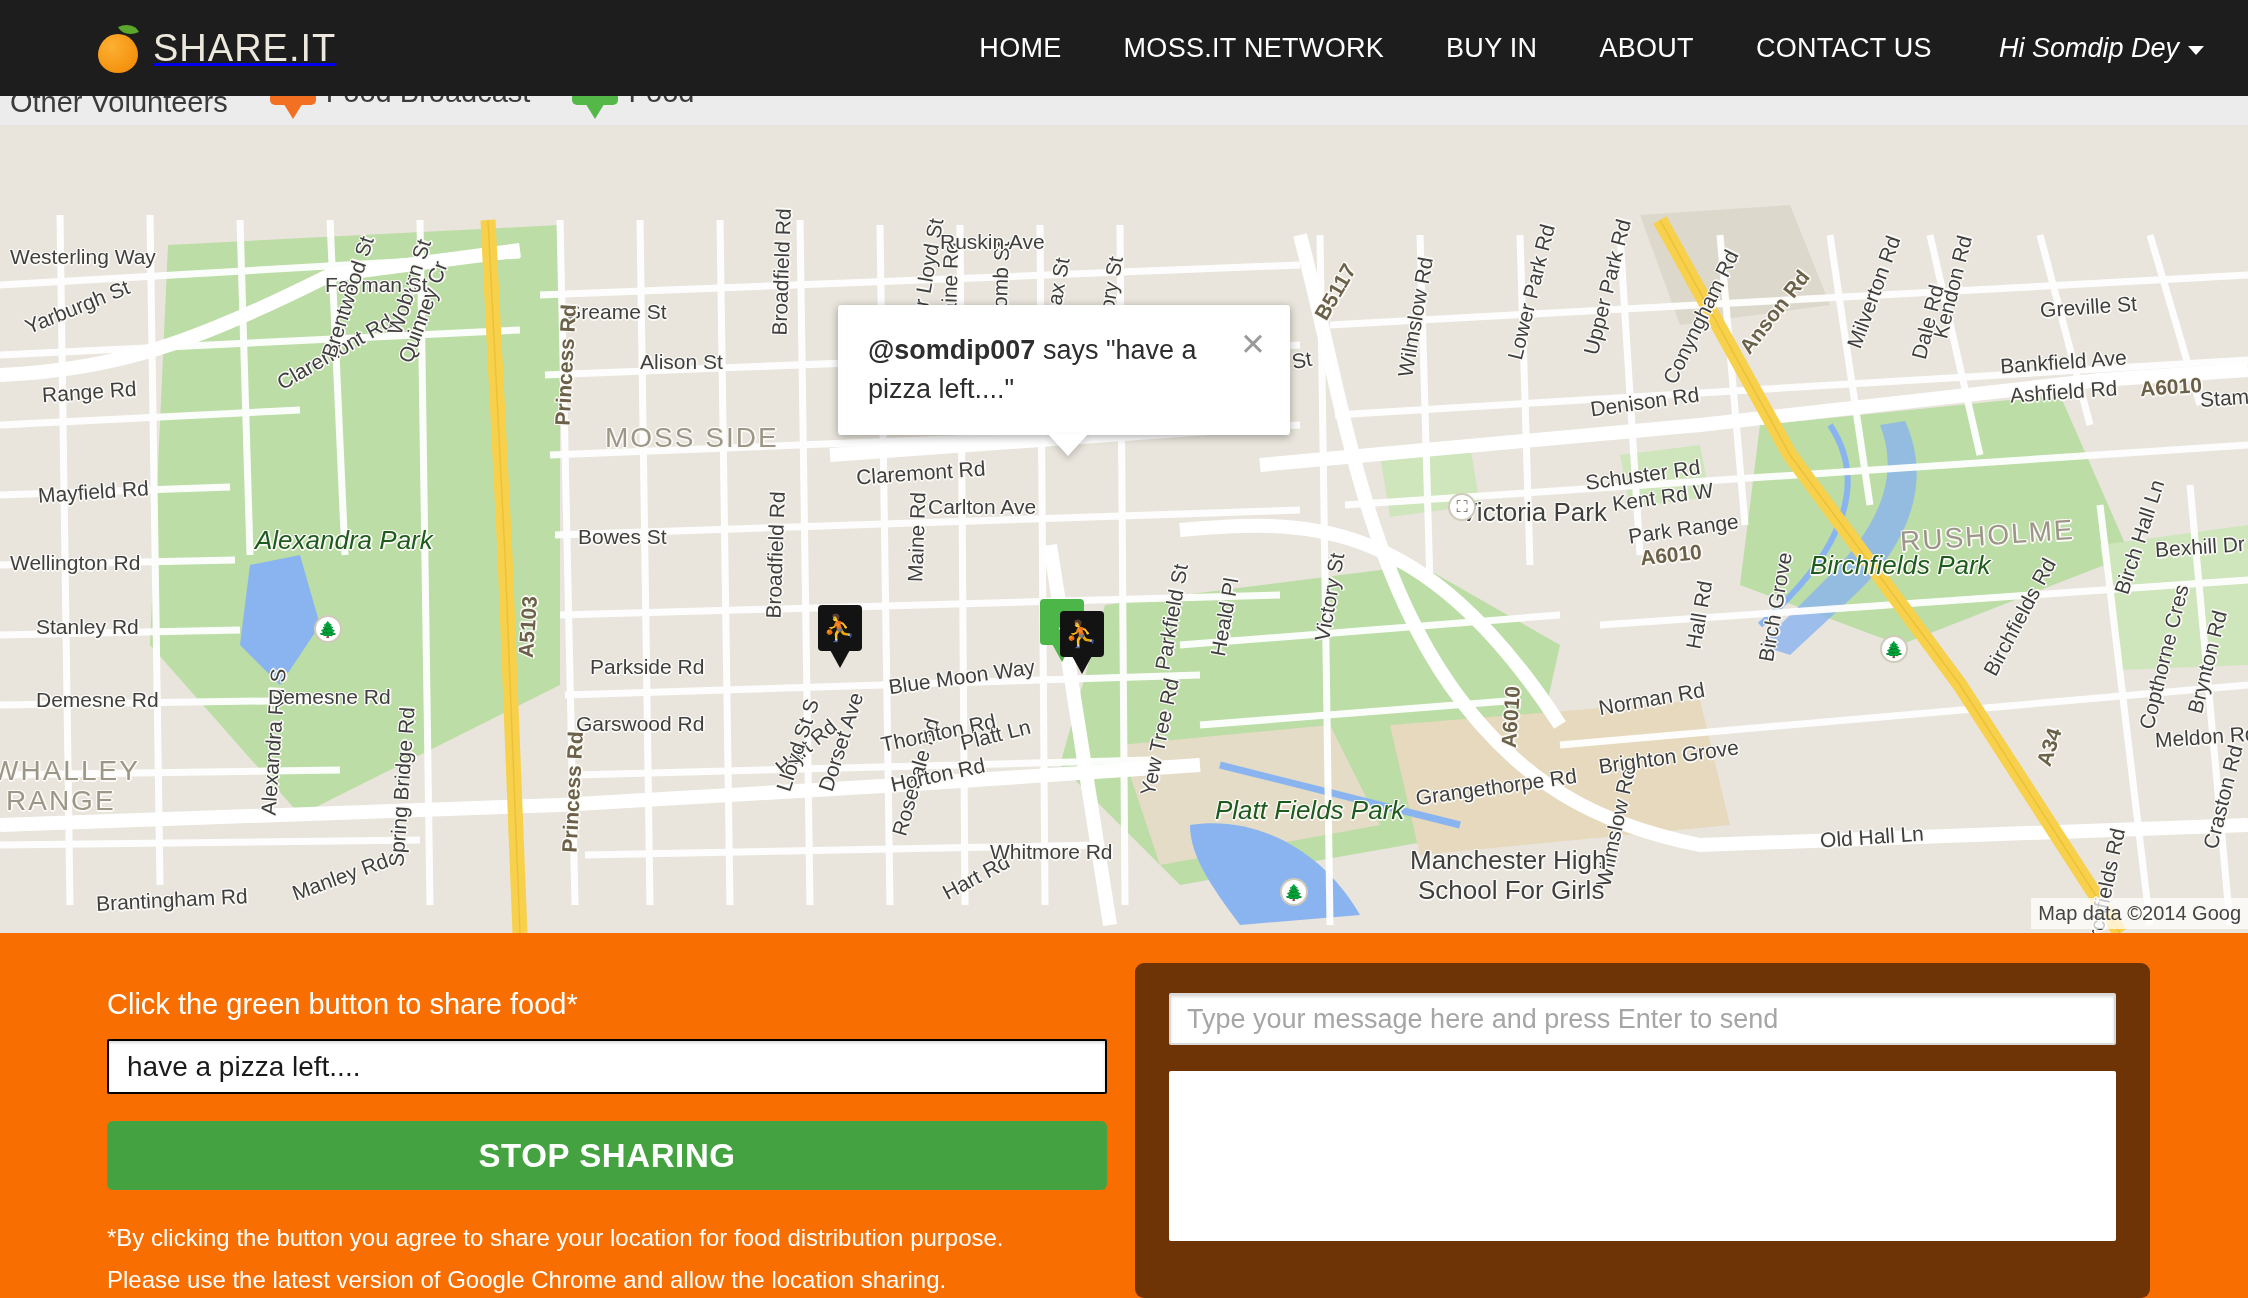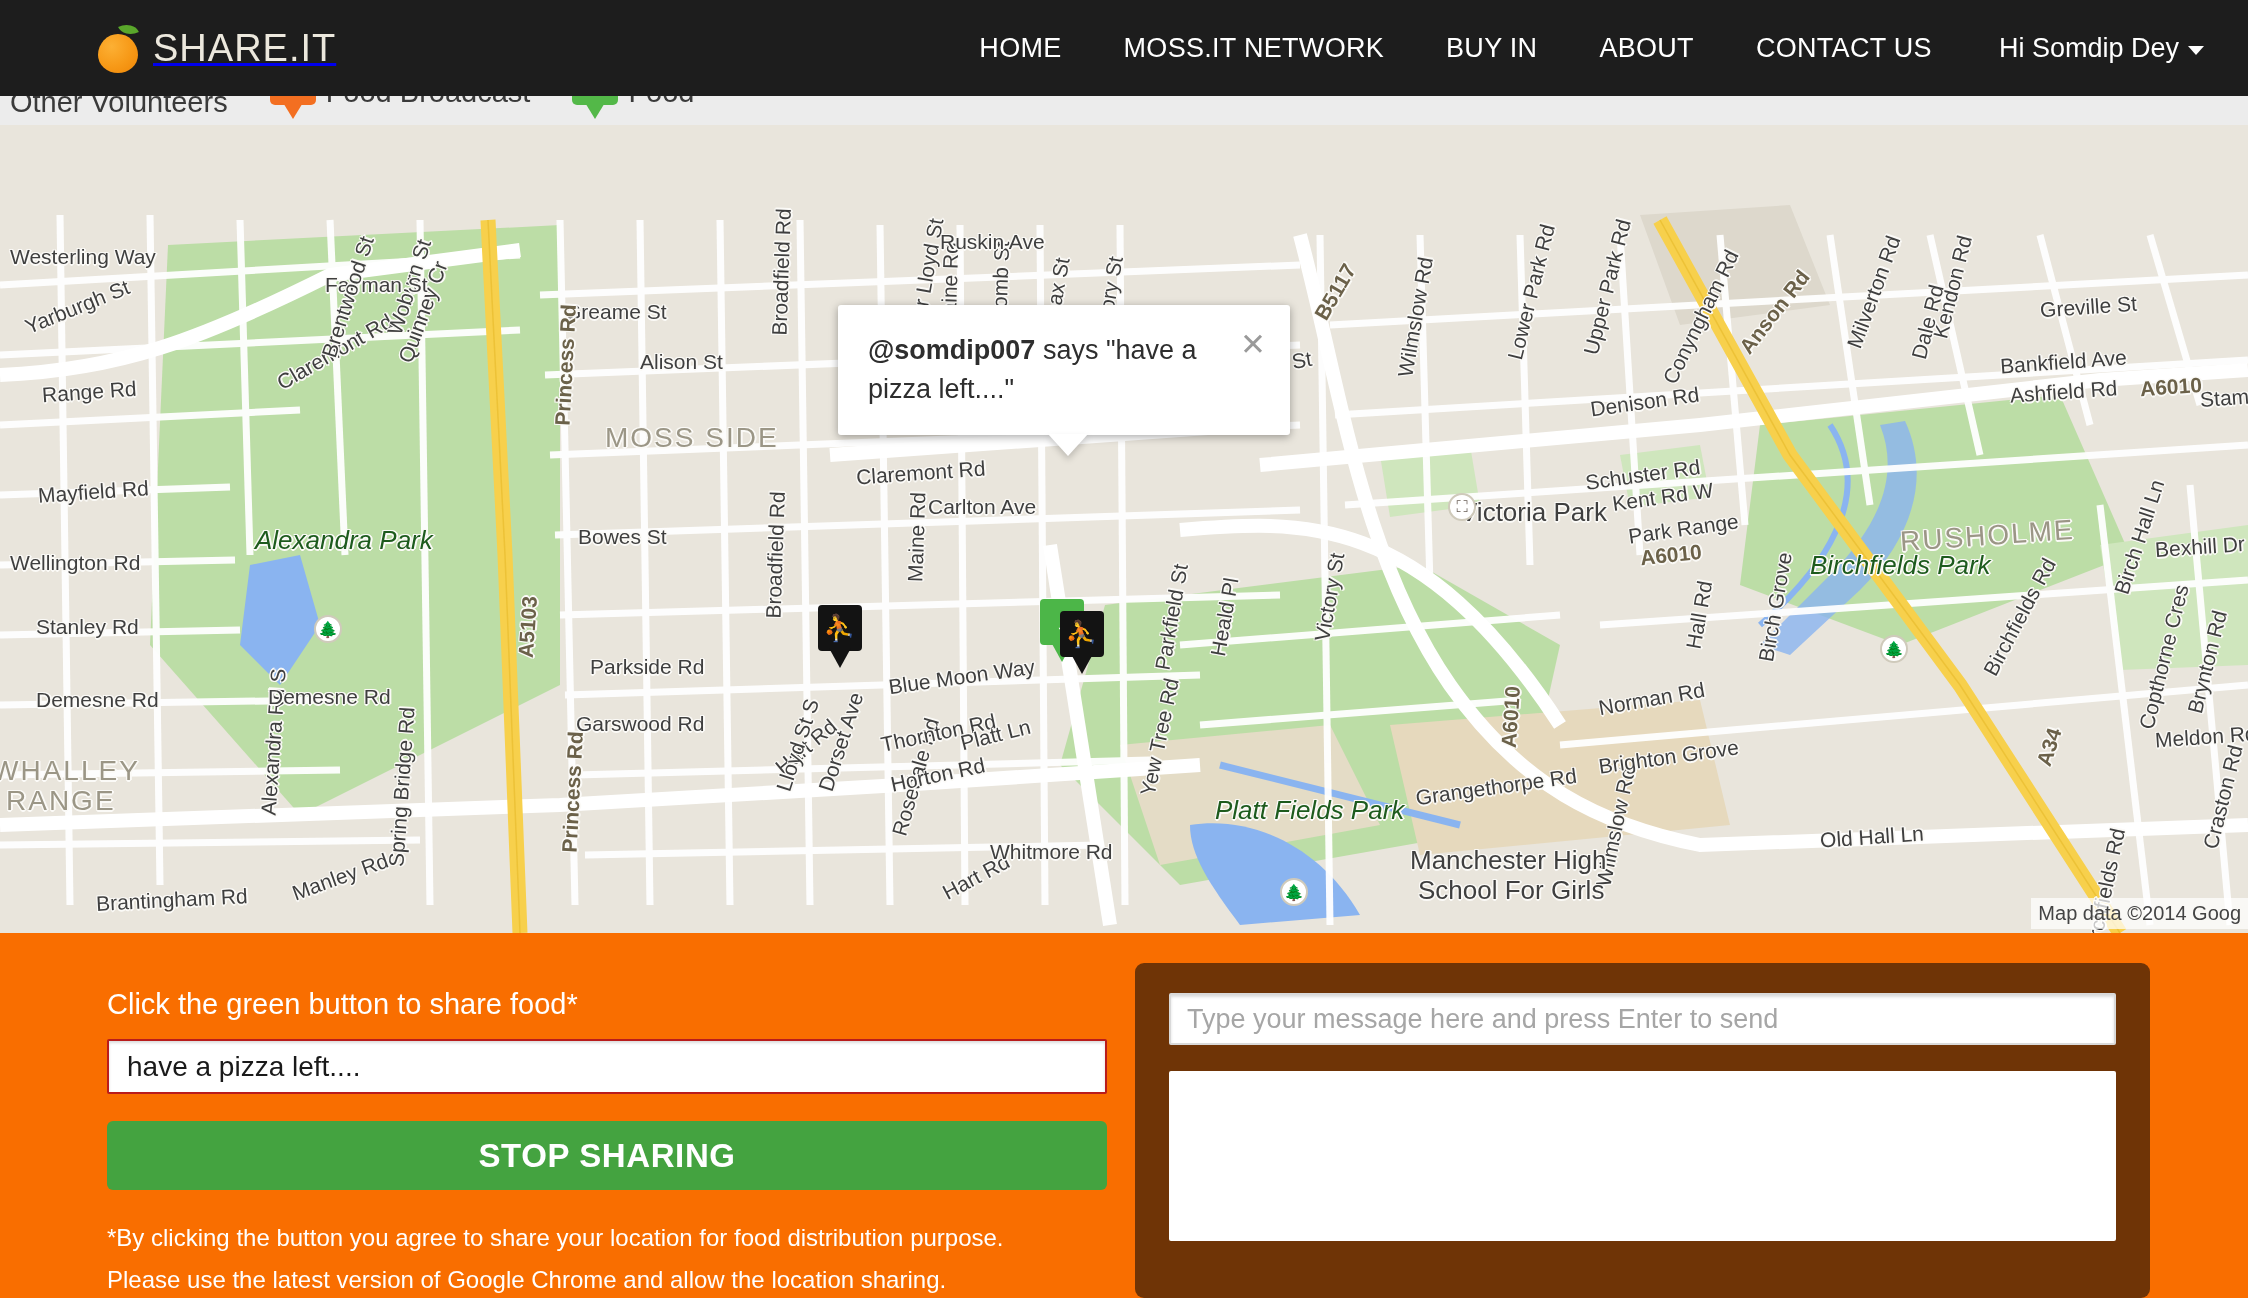--- a/index.html
+++ b/index.html
@@ -55,21 +55,21 @@
     position: absolute; left: 24px; top: 0px; width: 17px; height: 13px;
     background: #5aa72b; border-radius: 0 100% 0 100%;
     transform: rotate(-24deg);
   }
   .brand-text { font-size: 38px; letter-spacing: 1px; color: #ece8dd; font-weight: 400; }
   .navlinks { display: flex; align-items: center; gap: 8px; }
   .navlink {
     color: #ffffff; font-size: 27px; letter-spacing: .3px;
     padding: 0 27px; text-decoration: none; white-space: nowrap;
   }
-  .navuser { display: flex; align-items: center; gap: 9px; padding: 0 22px 0 32px; }
+  .navuser { display: flex; align-items: center; gap: 9px; padding: 0 22px 0 32px; font-style: italic; }
   .navuser-text { color: #ffffff; font-size: 27px; white-space: nowrap; }
   .caret {
     width: 0; height: 0; border-left: 8px solid transparent;
     border-right: 8px solid transparent; border-top: 9px solid #ffffff;
     margin-top: 5px;
   }
 
   
   .map {
     position: absolute; top: 125px; left: 0; width: 2248px; height: 808px;
@@ -141,21 +141,21 @@
   .panel {
     position: absolute; top: 933px; left: 0; width: 2248px; height: 365px;
     background: #f96e00; z-index: 3; display: flex; padding: 30px 0 0 0;
   }
   .panel-left { width: 1135px; padding: 25px 0 0 107px; }
   .panel-right { flex: 1; padding: 0 98px 0 0; }
 
   .share-label { color: #ffffff; font-size: 29px; margin-bottom: 18px; }
   .share-input {
     display: block; width: 1000px; height: 55px;
-    border: 2px solid #b91c1c; border-radius: 2px;
+    border: 2px solid #000000; border-radius: 2px;
     background: #ffffff; color: #1a1a1a;
     font-size: 28px; font-family: "Liberation Sans", sans-serif;
     padding: 0 18px; outline: none;
     box-shadow: inset 0 2px 3px rgba(0,0,0,.14);
   }
   .stop-button {
     display: block; width: 1000px; height: 69px; margin-top: 27px;
     background: #44a340; border: none; border-radius: 6px;
     color: #ffffff; font-size: 33px; letter-spacing: .6px;
     font-family: "Liberation Sans", sans-serif; cursor: pointer; font-weight: bold;

